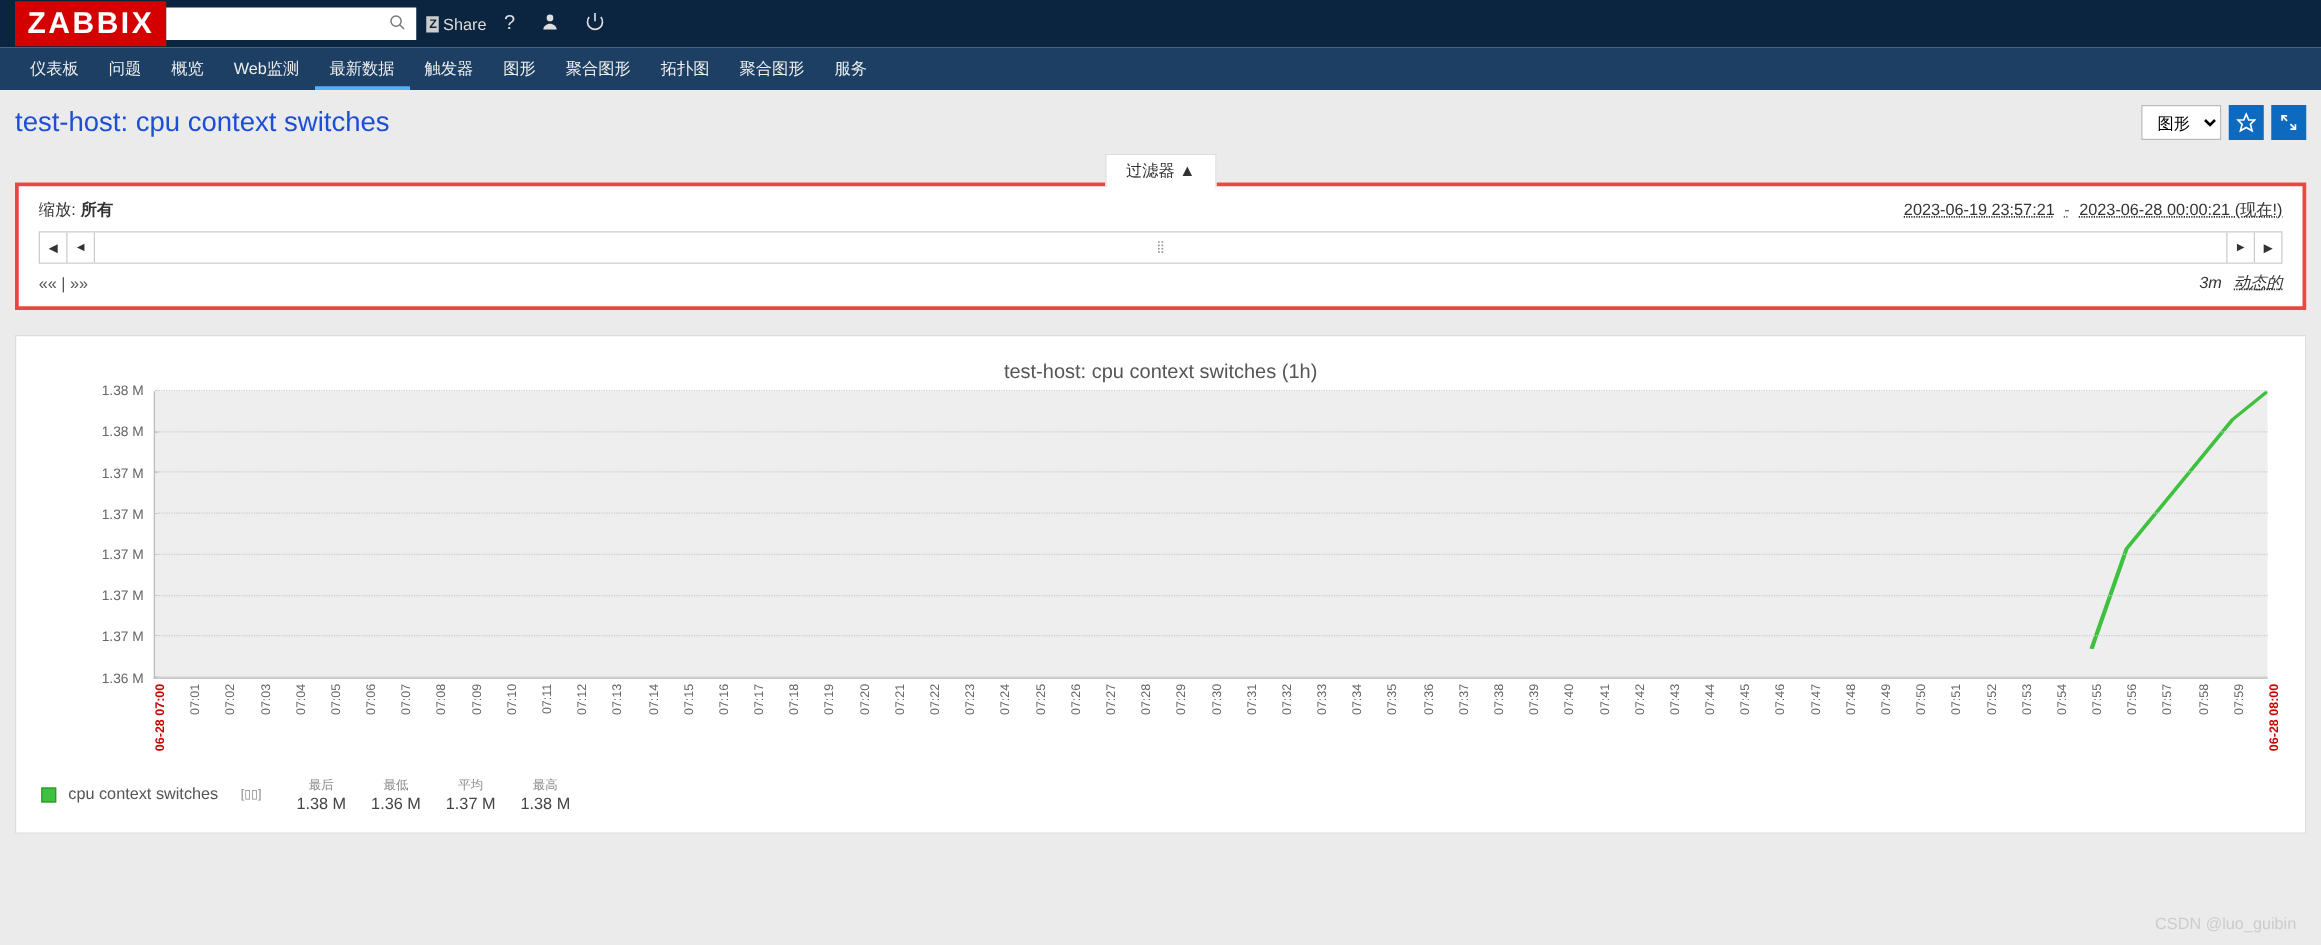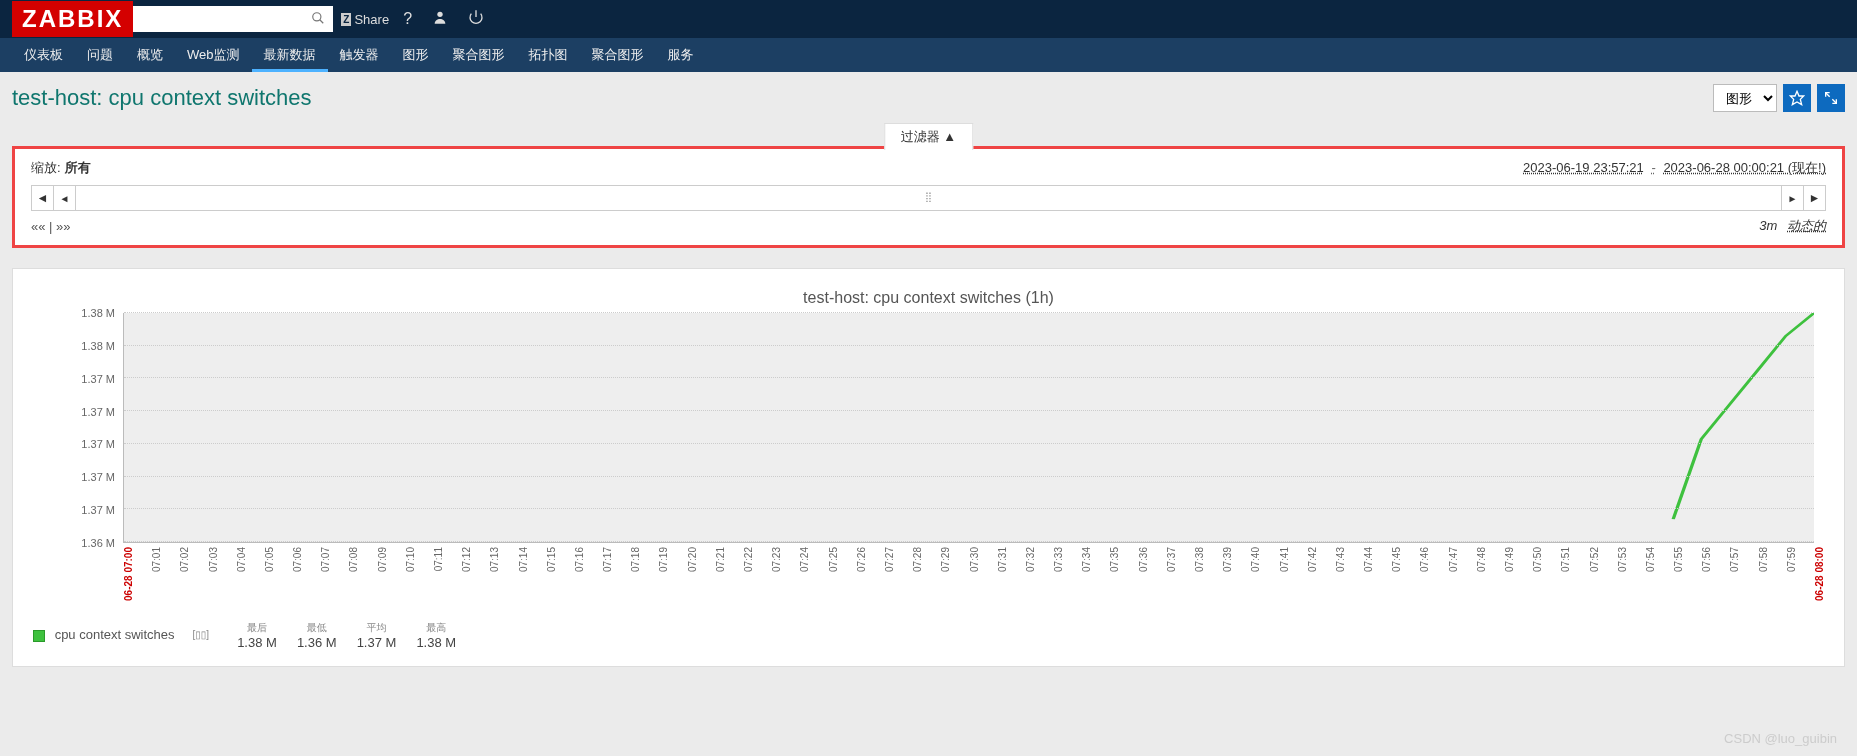--- a/index.html
+++ b/index.html
@@ -13,21 +13,21 @@
 .topright { display: flex; align-items: center; gap: 8px; }
 .searchbox { background: #fff; padding: 4px 8px; display: flex; align-items: center; width: 200px; height: 26px; }
 .searchbox input { border: none; outline: none; width: 100%; font-size: 12px; }
 .searchbox .sicon { color: #777; }
 .share { color: #ddd; font-size: 13px; display:flex; align-items:center; gap:3px; cursor:pointer; }
 .topicon { color: #ddd; cursor: pointer; padding: 0 6px; font-size: 16px; }
 .subbar { background: #1c3f63; height: 34px; display: flex; align-items: center; padding: 0 12px; }
 .subnav-item { color: #eee; padding: 0 12px; height: 34px; display: flex; align-items: center; cursor: pointer; font-size: 13px; }
 .subnav-item.active { border-bottom: 3px solid #4db2ff; font-weight: normal; padding-top:3px; }
 .page-header { display:flex; align-items:center; padding: 12px 12px 8px; }
-.page-title { font-size: 22px; color: #0f766e; font-weight: normal; flex:1; }
+.page-title { font-size: 22px; color: #1d4ed8; font-weight: normal; flex:1; }
 .header-controls { display:flex; gap:6px; align-items:center; }
 .view-select { height: 28px; border:1px solid #bbb; background:#fff; padding: 0 8px; font-size:13px; }
 .sqbtn { width:28px; height:28px; display:flex; align-items:center; justify-content:center; color:#fff; cursor:pointer; }
 .sqbtn.blue { background:#0d6abf; }
 .filterbox { margin: 0 12px 10px; background:#fff; border:3px solid #ef4444; position:relative; padding-top:0; }
 .filter-tab { position:absolute; top:-26px; left:50%; transform:translateX(-50%); background:#fff; border:1px solid #ddd; border-bottom:none; padding:4px 16px; font-size:13px; cursor:pointer; }
 .filter-body { padding: 10px 16px; }
 .zoomrow { display:flex; align-items:center; font-size:13px; }
 .zoom-label { }
 .zoom-val { font-weight:bold; margin-left:4px; }

